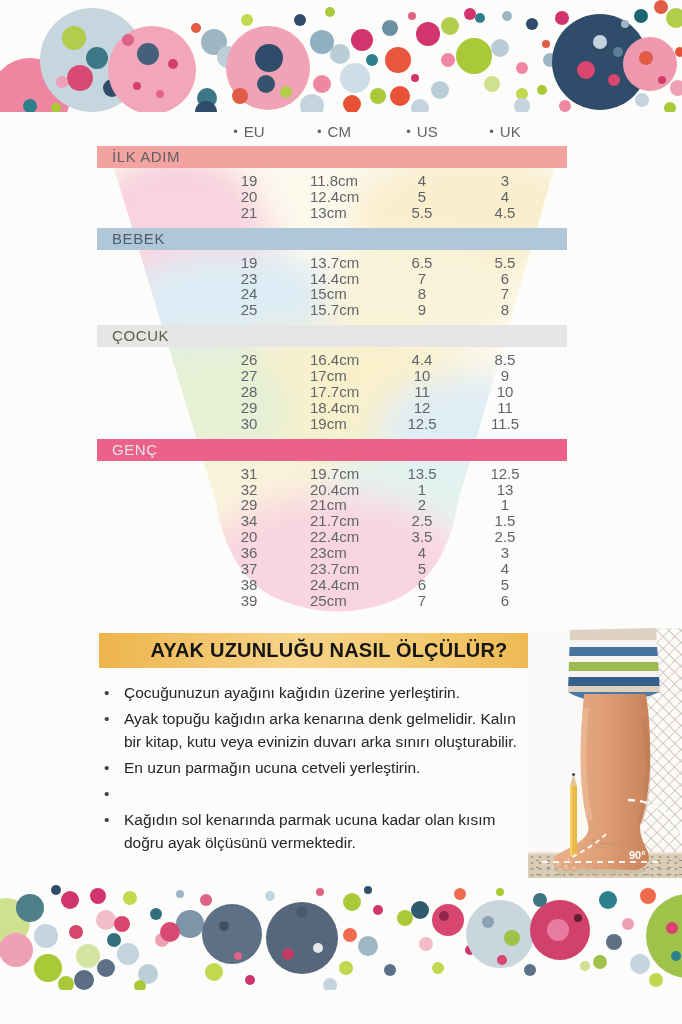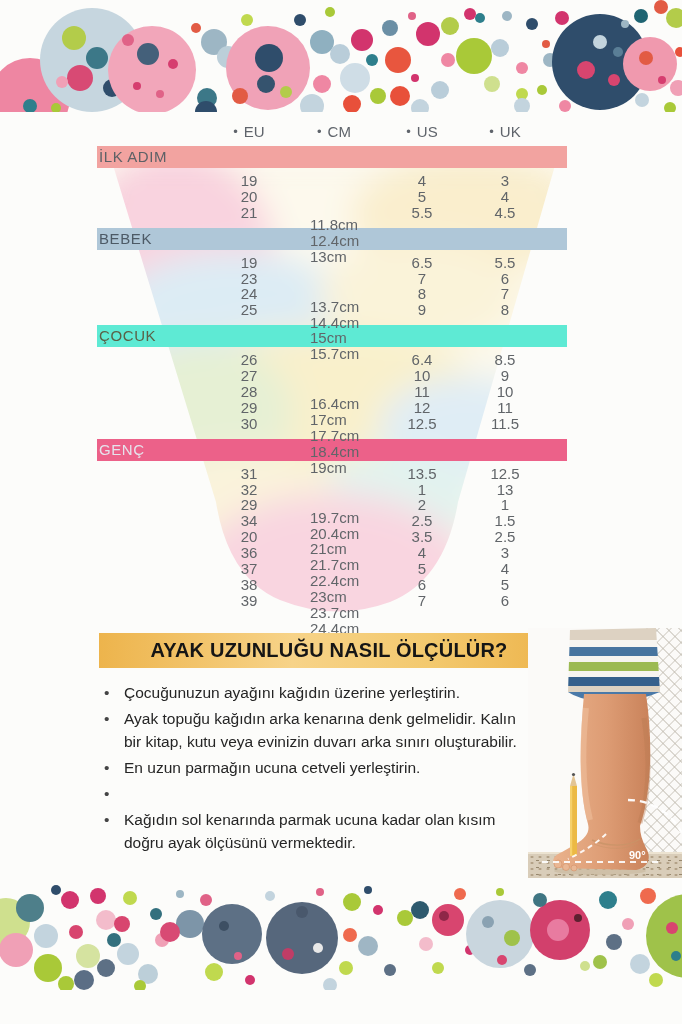--- a/index.html
+++ b/index.html
@@ -16,27 +16,27 @@
 
   
   .col-headers{position:absolute;top:119px;left:97px;width:470px;height:18px;
                color:#5f646b;font-size:15px;}
   .col-h{position:absolute;top:4px;width:100px;text-align:center;white-space:nowrap;}
   .col-h .dot{font-size:13px;margin-right:6px;vertical-align:1px;}
   .h0{left:102px;} .h1{left:187px;} .h2{left:275px;} .h3{left:358px;}
 
   
   #size-table{position:absolute;top:146px;left:97px;width:470px;}
-  .section-bar{height:22px;line-height:22px;padding-left:2px;font-size:15px;
+  .section-bar{height:22px;line-height:22px;padding-left:15px;font-size:15px;
                letter-spacing:.6px;margin-bottom:5px;}
   .rows{position:relative;margin-bottom:7px;}
   .trow{position:relative;height:15.9px;line-height:15.9px;font-size:15px;color:#616569;}
   .cell{position:absolute;top:0;}
   .c-eu{left:102px;width:100px;text-align:center;}
-  .c-cm{left:213px;width:110px;text-align:left;margin-top:44px;}
+  .c-cm{left:213px;width:110px;text-align:left;}
   .c-us{left:275px;width:100px;text-align:center;}
   .c-uk{left:358px;width:100px;text-align:center;}
 
   
   #title-band{position:absolute;top:633px;left:99px;width:460px;height:35px;
               display:flex;align-items:center;justify-content:center;
               background:linear-gradient(90deg,#edb44c,#f7d388 42%,#f3c96e 72%,#edb44c);}
   #title-band .t{font-size:20px;font-weight:bold;color:#151515;letter-spacing:.2px;}
   #bullets{position:absolute;top:681px;left:104px;width:424px;margin:0;padding:0;list-style:none;}
   #bullets li{display:flex;gap:11px;margin:0 0 3px 0;font-size:15.5px;line-height:23px;color:#252525;}
@@ -218,26 +218,26 @@
           <div class="cell c-us">8</div>
           <div class="cell c-uk">7</div>
         </div>
         <div class="trow">
           <div class="cell c-eu">25</div>
           <div class="cell c-cm">15.7cm</div>
           <div class="cell c-us">9</div>
           <div class="cell c-uk">8</div>
         </div>
       </div>
-      <div class="section-bar" style="background: #5eead4; color: rgb(90, 97, 71);"><span>ÇOCUK</span></div>
+      <div class="section-bar" style="background: #e5e5e5; color: rgb(90, 97, 71);"><span>ÇOCUK</span></div>
       <div class="rows">
         <div class="trow">
           <div class="cell c-eu">26</div>
           <div class="cell c-cm">16.4cm</div>
-          <div class="cell c-us">6.4</div>
+          <div class="cell c-us">4.4</div>
           <div class="cell c-uk">8.5</div>
         </div>
         <div class="trow">
           <div class="cell c-eu">27</div>
           <div class="cell c-cm">17cm</div>
           <div class="cell c-us">10</div>
           <div class="cell c-uk">9</div>
         </div>
         <div class="trow">
           <div class="cell c-eu">28</div>

